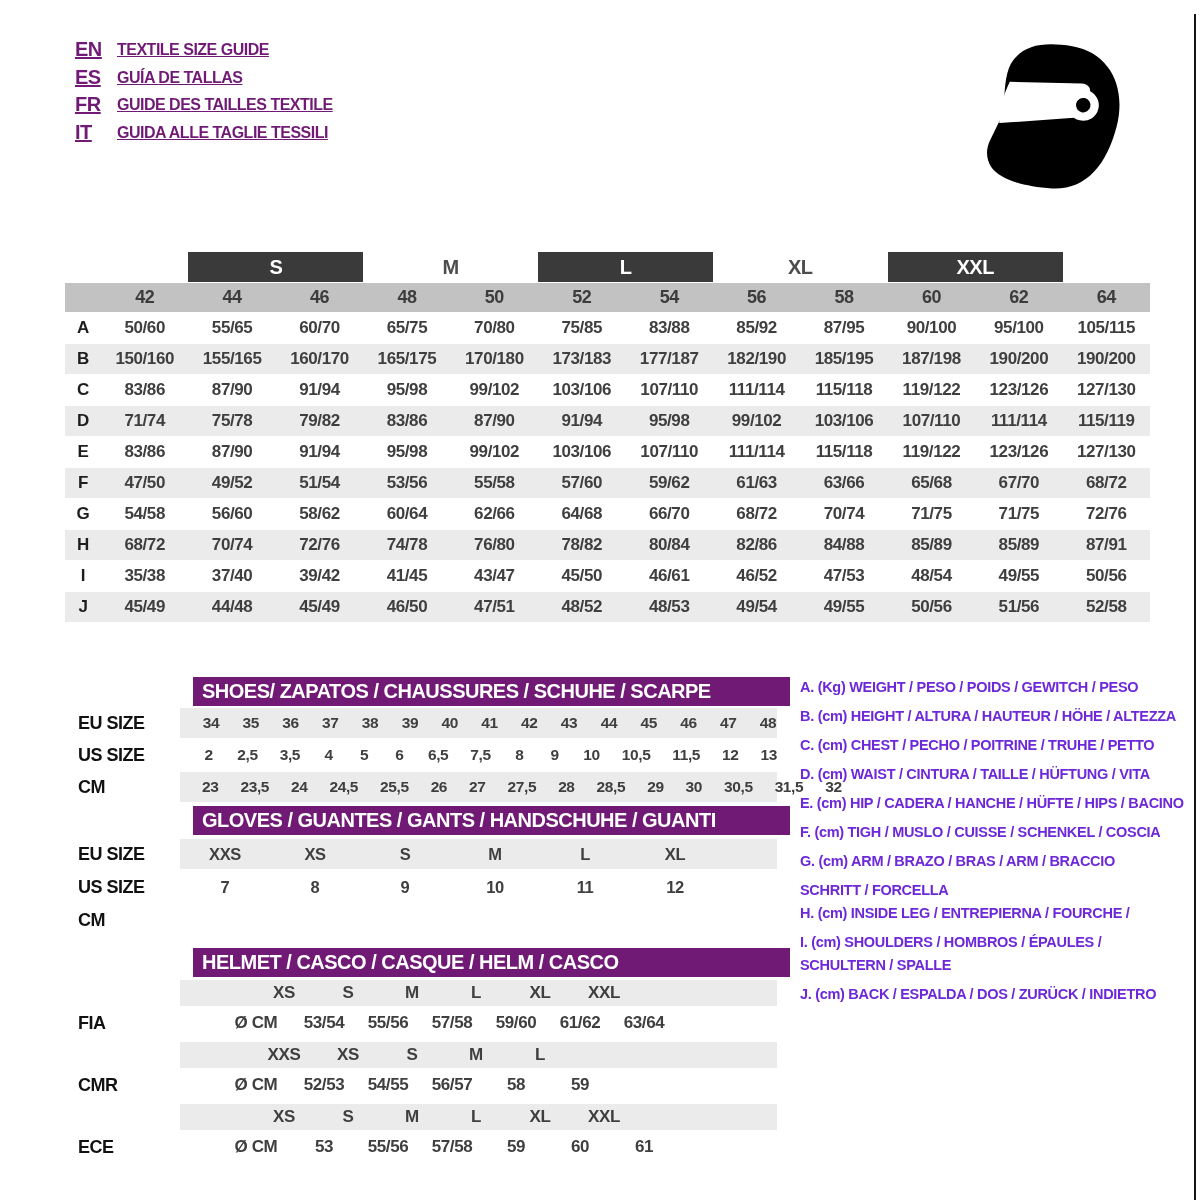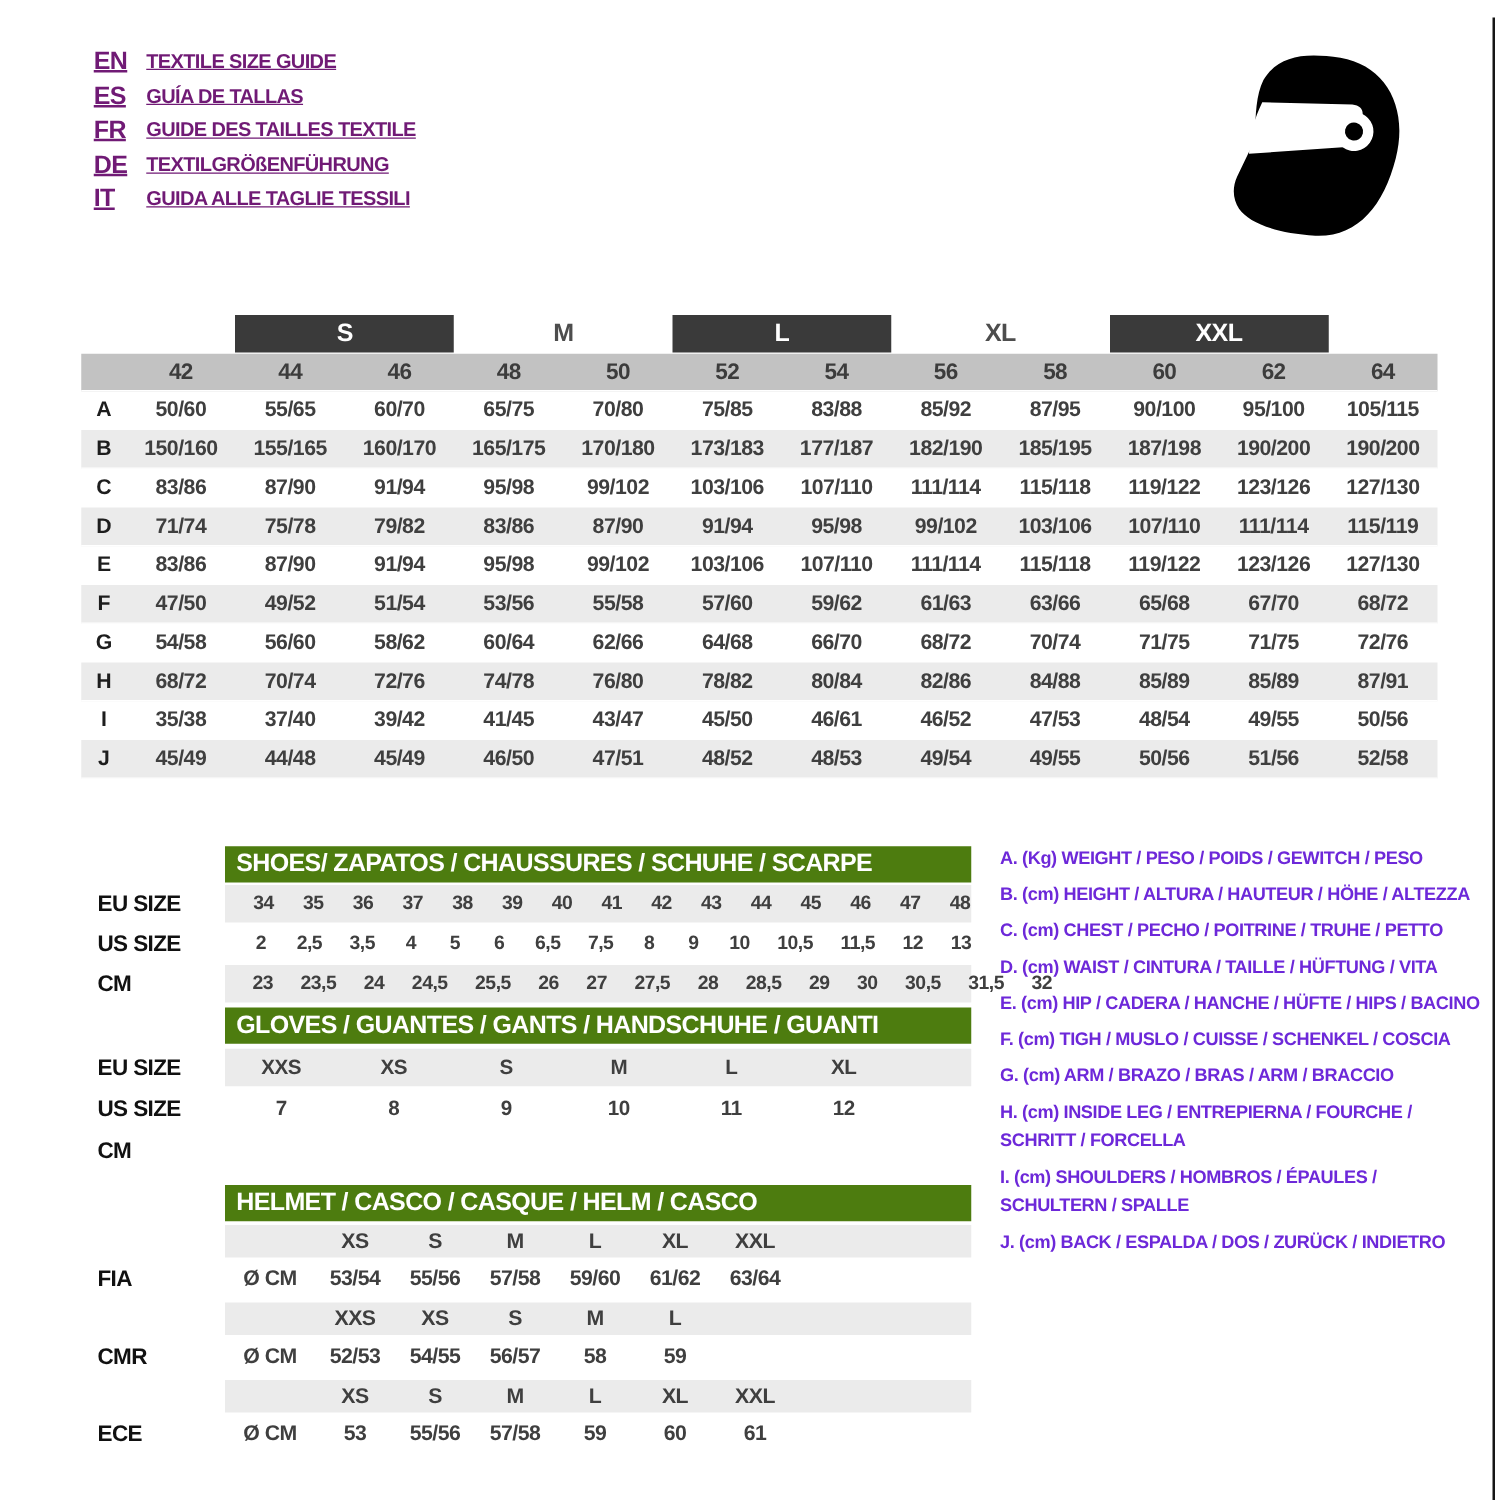--- a/index.html
+++ b/index.html
@@ -24,21 +24,21 @@
   .group-cell.boxed{background:#3a3a3a;color:#ffffff;}
   .g1{grid-column:3/5;} .g2{grid-column:5/7;} .g3{grid-column:7/9;} .g4{grid-column:9/11;} .g5{grid-column:11/13;}
   #num-row{height:29px;line-height:29px;background:#c2c2c2;border-bottom:1px solid #fff;}
   #num-row span{text-align:center;font-size:18px;color:#3c3c3c;letter-spacing:-0.5px;}
   .mrow{height:30px;line-height:30px;border-bottom:1px solid #fff;}
   .mrow:nth-child(even){background:#ebebeb;}
   .mrow span{text-align:center;font-size:17px;color:#3f3f3f;letter-spacing:-0.4px;}
   .mrow .mlabel{color:#1d1d1d;}
 
   
-  .title-bar{left:180px;width:597px;height:29px;background:#4d7c0f;color:#fff;
+  .title-bar{left:193px;width:597px;height:29px;background:#701a75;color:#fff;
     font-size:20px;line-height:29px;padding-left:9px;box-sizing:border-box;letter-spacing:-0.5px;}
 
   
   .srow{display:flex;height:30px;margin-bottom:2px;}
   .side-label{width:115px;padding-left:13px;box-sizing:border-box;font-size:18px;line-height:30px;
     color:#111;letter-spacing:-0.5px;}
   .band{width:597px;display:grid;line-height:30px;}
   .band span{text-align:center;color:#3f3f3f;letter-spacing:-0.4px;}
 
   #shoes-rows{left:65px;top:708px;}
@@ -51,21 +51,21 @@
   #gloves-rows .band{grid-template-columns:repeat(6,90px);}
   #gloves-rows .band span{font-size:16.5px;}
   #gloves-rows .srow:nth-child(odd) .band{background:#ebebeb;}
 
   
   #helmet-rows{left:65px;top:980px;}
   .hband{grid-template-columns:72px repeat(6,64px);}
   .hsizes .band{background:#ebebeb;}
   .hsizes{height:26px;margin-bottom:2px;}
   .hsizes .band, .hsizes .side-label{line-height:26px;}
-  .hvals{height:30px;margin-bottom:4px;}
+  .hvals{height:30px;margin-bottom:4px;gap:40px;}
   .hband span{font-size:17px;}
 
   
   #legend{left:800px;top:676px;}
   .legend-item{margin-bottom:6px;}
   .legend-line{display:block;white-space:nowrap;font-size:14.5px;line-height:23px;
     letter-spacing:-0.3px;color:#6d28d9;}
   .legend-line:empty{display:none;}
 
   
@@ -81,24 +81,20 @@
       <span class="lang-code">EN</span>
       <span class="lang-text">TEXTILE SIZE GUIDE</span>
     </div>
       <div class="lang-row">
       <span class="lang-code">ES</span>
       <span class="lang-text">GUÍA DE TALLAS</span>
     </div>
       <div class="lang-row">
       <span class="lang-code">FR</span>
       <span class="lang-text">GUIDE DES TAILLES TEXTILE</span>
-    </div>
-      <div class="lang-row">
-      <span class="lang-code">DE</span>
-      <span class="lang-text">TEXTILGRÖßENFÜHRUNG</span>
     </div>
       <div class="lang-row">
       <span class="lang-code">IT</span>
       <span class="lang-text">GUIDA ALLE TAGLIE TESSILI</span>
     </div>
     </div>
 
   <div id="helmet-logo" class="abs">
     <svg viewBox="0 0 160 160" width="168" height="166" aria-hidden="true">
       <g transform="rotate(13 80 80)">
@@ -486,22 +482,22 @@
     </div>
       <div class="legend-item">
       <span class="legend-line">F. (cm) TIGH / MUSLO / CUISSE / SCHENKEL / COSCIA</span>
 
     </div>
       <div class="legend-item">
       <span class="legend-line">G. (cm) ARM / BRAZO / BRAS / ARM / BRACCIO</span>
 
     </div>
       <div class="legend-item">
+      <span class="legend-line">SCHRITT / FORCELLA</span>
       <span class="legend-line">H. (cm) INSIDE LEG / ENTREPIERNA / FOURCHE /</span>
-      <span class="legend-line">SCHRITT / FORCELLA</span>
     </div>
       <div class="legend-item">
       <span class="legend-line">I. (cm) SHOULDERS / HOMBROS / ÉPAULES /</span>
       <span class="legend-line">SCHULTERN / SPALLE</span>
     </div>
       <div class="legend-item">
       <span class="legend-line">J. (cm) BACK / ESPALDA / DOS / ZURÜCK / INDIETRO</span>
 
     </div>
     </div>

